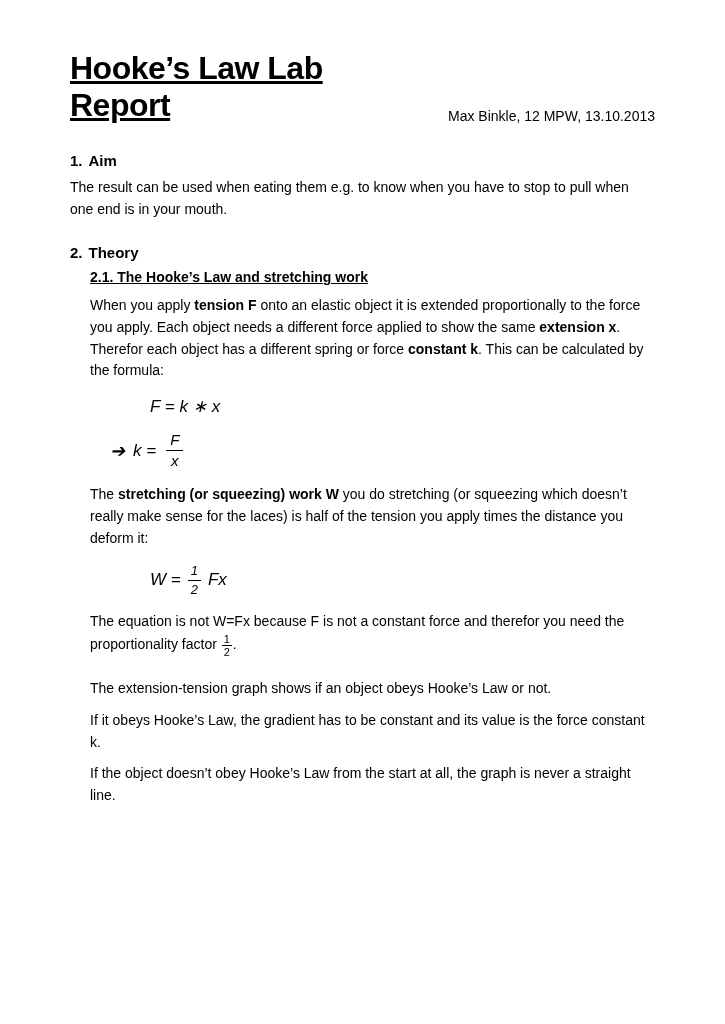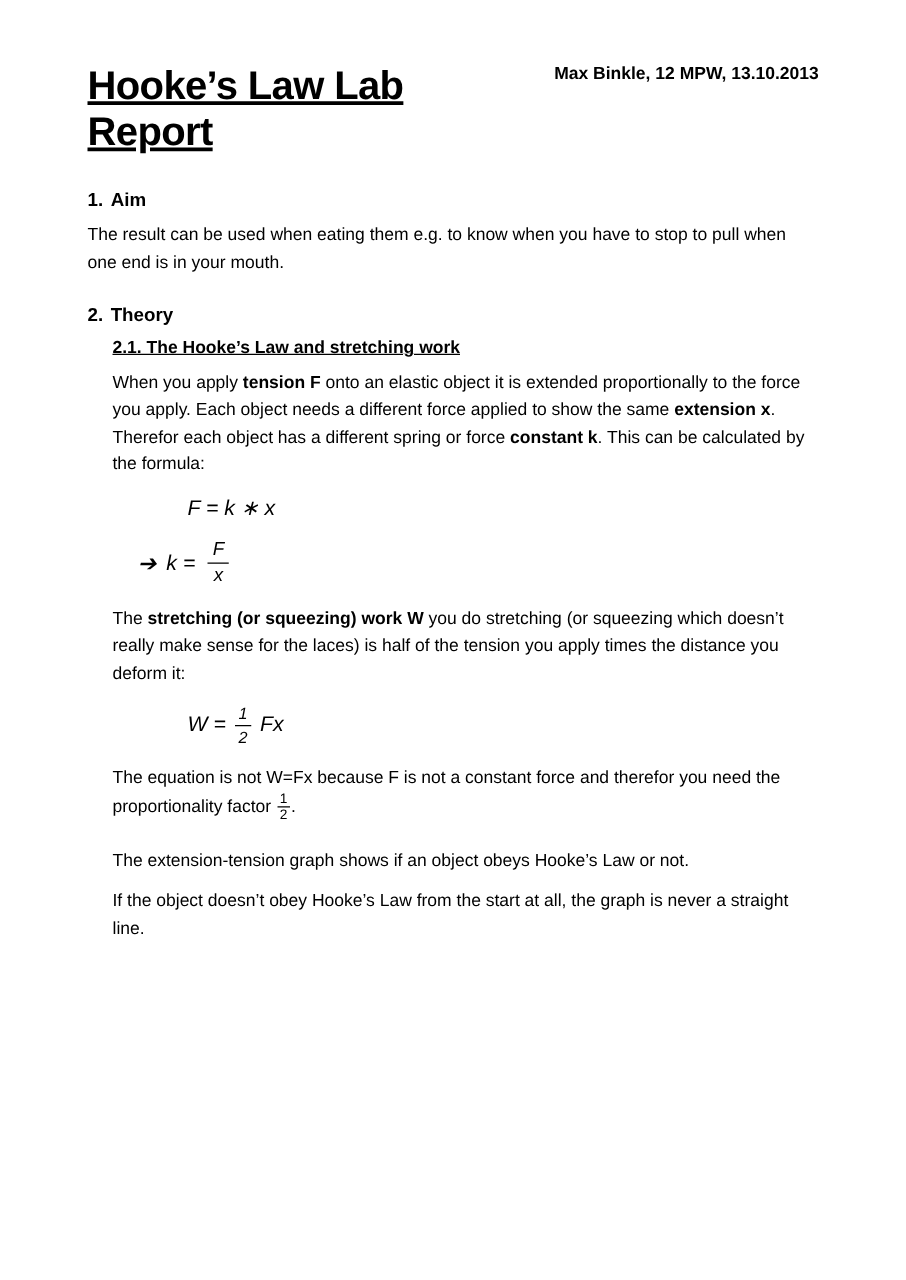--- a/index.html
+++ b/index.html
@@ -13,36 +13,36 @@
       font-family: Arial, Helvetica, sans-serif;
       font-size: 14px;
       color: #000000;
       width: 725px;
       min-height: 1024px;
       padding: 50px 70px 50px 70px;
     }
 
     .header {
       display: flex;
-      align-items: flex-start;
+      align-items: flex-end;
       gap: 28px;
       margin-bottom: 28px;
     }
 
     .main-title {
       font-size: 32px;
       font-weight: 900;
       text-decoration: underline;
       font-family: Arial, Helvetica, sans-serif;
       letter-spacing: -0.5px;
     }
 
     .author-info {
       font-size: 14px;
-      font-weight: bold;
+      font-weight: normal;
       white-space: nowrap;
     }
 
     .numbered-section {
       margin-bottom: 20px;
     }
 
     .numbered-section > .section-label {
       font-size: 15px;
       font-weight: bold;
@@ -238,18 +238,19 @@
         <span class="num">1</span>
         <span class="den">2</span>
       </span>.
     </p>
   </div>
 
   <div class="sub-section">
 
     <p>The extension-tension graph shows if an object obeys Hooke’s Law or not.</p>
 
+    <p>If it obeys Hooke’s Law, the gradient has to be constant and its value is the force constant k.</p>
 
 
     <p>If the object doesn’t obey Hooke’s Law from the start at all, the graph is never a straight line.</p>
   </div>
 
 </div>
 
 </body></html>

